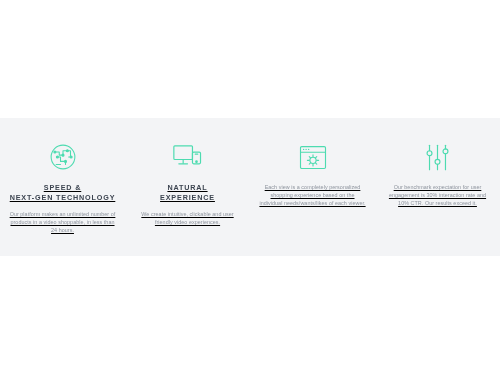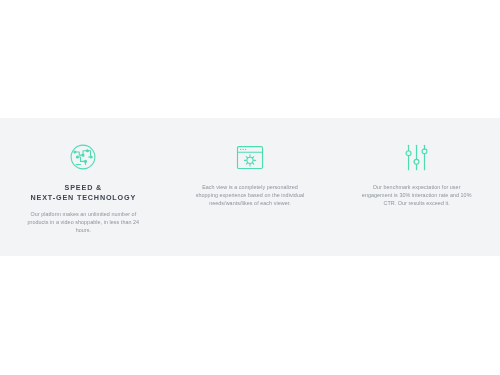--- a/index.html
+++ b/index.html
@@ -14,20 +14,21 @@
     overflow: hidden;
   }
   #features-band {
     position: absolute;
     left: 0;
     top: 118px;
     width: 500px;
     height: 138px;
     background: #f3f4f6;
     box-sizing: border-box;
+    text-decoration: underline;
   }
   .columns {
     display: flex;
     width: 100%;
     height: 100%;
     align-items: flex-start;
     padding-top: 22px;
     box-sizing: border-box;
   }
   .feature-col {
@@ -91,20 +92,35 @@
           <circle cx="15" cy="24" r="1.6" fill="#4ddbb0"></circle>
           <circle cx="37" cy="24" r="1.6" fill="#4ddbb0"></circle>
           <circle cx="11" cy="16" r="1.6" fill="#4ddbb0"></circle>
         </svg>
       </div>
       <div class="feature-title">SPEED &amp;
 NEXT-GEN TECHNOLOGY</div>
       <p class="feature-desc">Our platform makes an unlimited number of products in a video shoppable, in less than 24 hours.</p>
     </div>
 
+    <div class="feature-col">
+      <div class="feature-icon">
+        <svg width="31" height="28" viewBox="0 0 50 44" fill="none" stroke="#4ddbb0" stroke-width="1.9" stroke-linecap="round" stroke-linejoin="round">
+          <rect x="3" y="4" width="30" height="22" rx="1.5"></rect>
+          <path d="M18 26 v6"></path>
+          <path d="M11 33 h14"></path>
+          <rect x="33" y="14" width="13" height="19" rx="2"></rect>
+          <path d="M37.5 17.5 h4"></path>
+          <circle cx="39.5" cy="29.5" r="1.2" fill="#4ddbb0"></circle>
+        </svg>
+      </div>
+      <div class="feature-title">NATURAL
+EXPERIENCE</div>
+      <p class="feature-desc">We create intuitive, clickable and user friendly video experiences.</p>
+    </div>
 
     <div class="feature-col">
       <div class="feature-icon">
         <svg width="30" height="27" viewBox="0 0 48 43" fill="none" stroke="#4ddbb0" stroke-width="1.8" stroke-linecap="round" stroke-linejoin="round">
           <rect x="4" y="4" width="40" height="35" rx="2"></rect>
           <path d="M4 13 h40"></path>
           <circle cx="9" cy="8.5" r="1.1" fill="#4ddbb0" stroke="none"></circle>
           <circle cx="13" cy="8.5" r="1.1" fill="#4ddbb0" stroke="none"></circle>
           <circle cx="17" cy="8.5" r="1.1" fill="#4ddbb0" stroke="none"></circle>
           <circle cx="24" cy="26" r="5"></circle>

